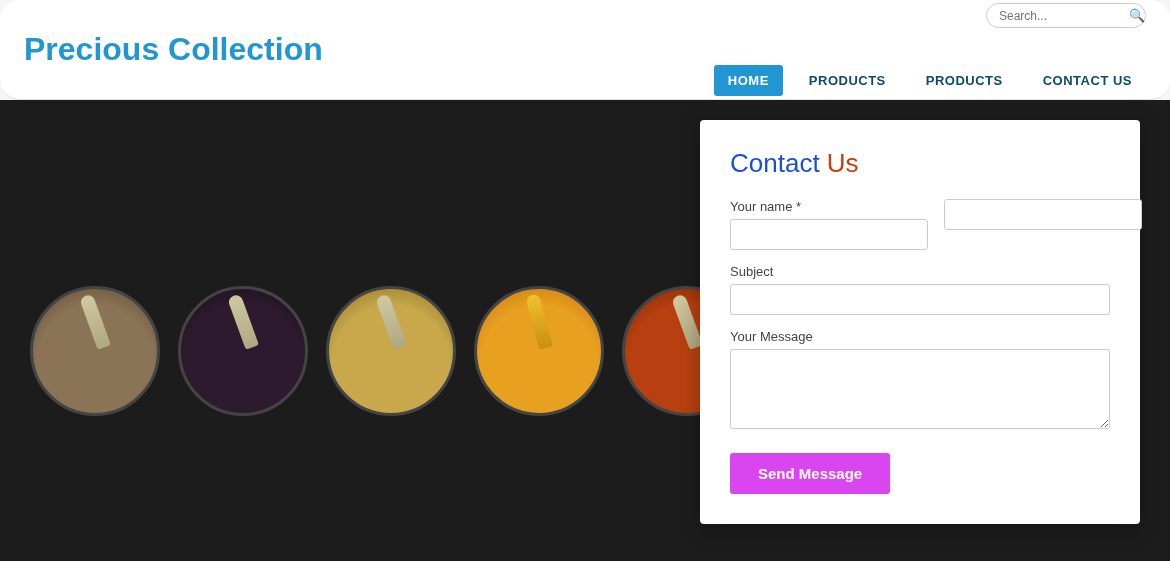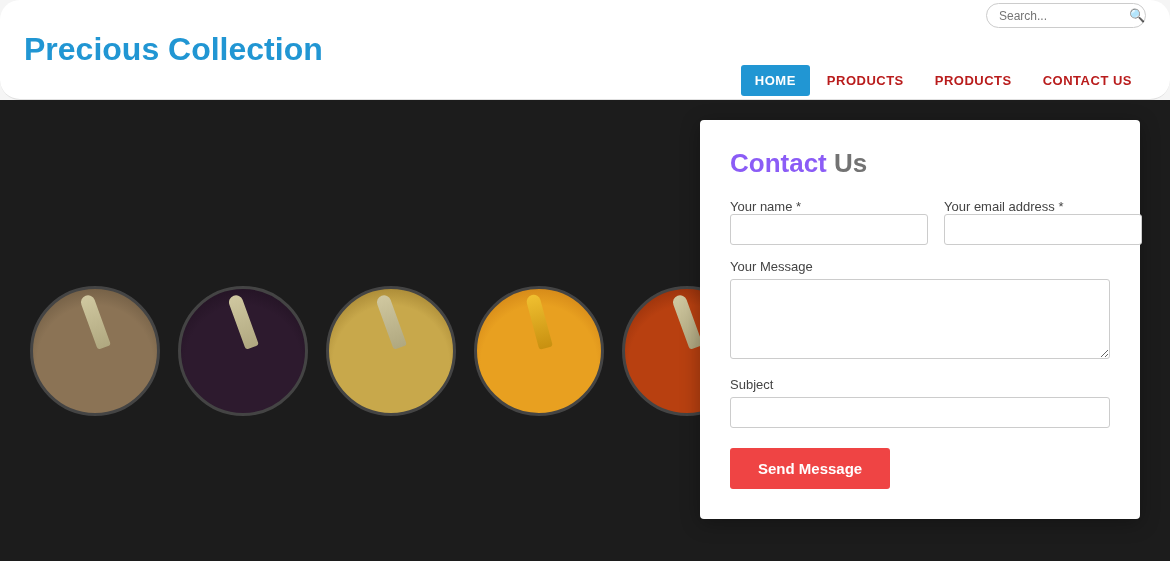--- a/index.html
+++ b/index.html
@@ -44,28 +44,28 @@
       width: 130px;
       background: transparent;
     }
     .search-icon-wrap {
       color: #888;
       font-size: 13px;
     }
     nav {
       display: flex;
       align-items: flex-start;
-      gap: 3px;
+      gap: 12px;
       margin-top: 29px;
     }
     nav a {
       text-decoration: none;
       font-size: 13px;
       font-weight: bold;
-      color: #b91c1c;
+      color: #0c4a6e;
       padding: 8px 14px;
       letter-spacing: 0.5px;
     }
     nav a.active {
       background: #2196d3;
       color: #fff;
       border-radius: 3px;
     }
 
     
@@ -149,36 +149,37 @@
       box-shadow: 0 4px 20px rgba(0,0,0,0.3);
       padding: 28px 30px 30px;
     }
     .contact-card h2 {
       font-size: 26px;
       font-weight: bold;
       color: #333;
       margin-bottom: 20px;
     }
     .contact-card h2 span {
-      font-weight: 700;
-      color: #737373;
+      font-weight: 400;
+      color: #c2410c;
     }
     .form-row {
       display: flex;
       gap: 16px;
       margin-bottom: 14px;
     }
     .form-group {
       display: flex;
       flex-direction: column;
       flex: 1;
     }
     .form-group label {
       font-size: 13px;
       color: #444;
+      margin-bottom: 5px;
     }
     .form-group input,
     .form-group textarea {
       border: 1px solid #ccc;
       border-radius: 3px;
       padding: 7px 10px;
       font-size: 13px;
       outline: none;
       color: #333;
     }
@@ -203,21 +204,21 @@
       width: 100%;
       border: 1px solid #ccc;
       border-radius: 3px;
       padding: 7px 10px;
       font-size: 13px;
       outline: none;
       height: 80px;
       resize: vertical;
     }
     .send-btn {
-      background: #ef4444;
+      background: #d946ef;
       color: #fff;
       border: none;
       border-radius: 3px;
       padding: 12px 28px;
       font-size: 15px;
       font-weight: bold;
       cursor: pointer;
       margin-top: 6px;
     }
   </style>
@@ -259,39 +260,38 @@
         <div class="spoon"></div>
       </div>
       <div class="bowl bowl-6">
         <div class="spoon"></div>
       </div>
     </div>
   </div>
 
   <div class="contact-card">
     <h2>
-      <span style="font-weight:bold; color:#8b5cf6;">Contact</span><span> Us</span>
+      <span style="font-weight:normal; color:#1d4ed8;">Contact</span><span> Us</span>
     </h2>
 
     <div class="form-row">
       <div class="form-group">
         <label>Your name *</label>
         <input type="text" style="">
       </div>
       <div class="form-group">
-        <label>Your email address *</label>
         <input type="email" style="">
       </div>
+    </div>
+
+    <div class="form-group-full">
+      <label>Subject</label>
+      <input type="text" style="">
     </div>
 
     <div class="form-group-full">
       <label>Your Message</label>
       <textarea style=""></textarea>
     </div>
 
-    <div class="form-group-full">
-      <label>Subject</label>
-      <input type="text" style="">
-    </div>
-
     <button class="send-btn">Send Message</button>
   </div>
 </div>
 
 </body></html>

